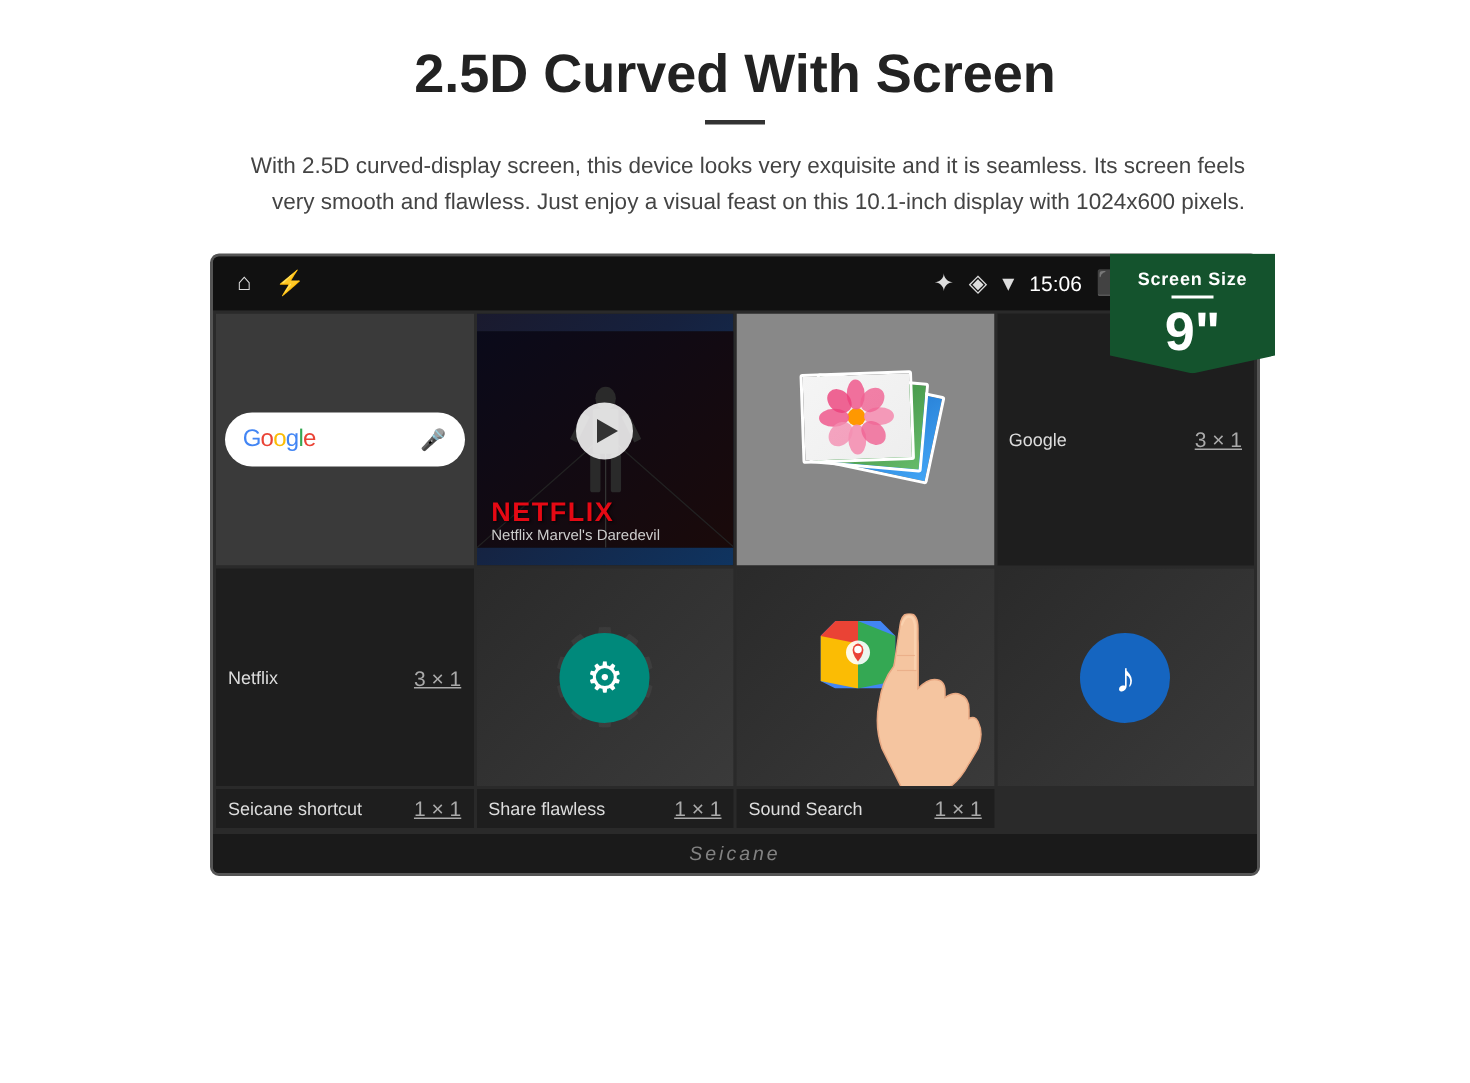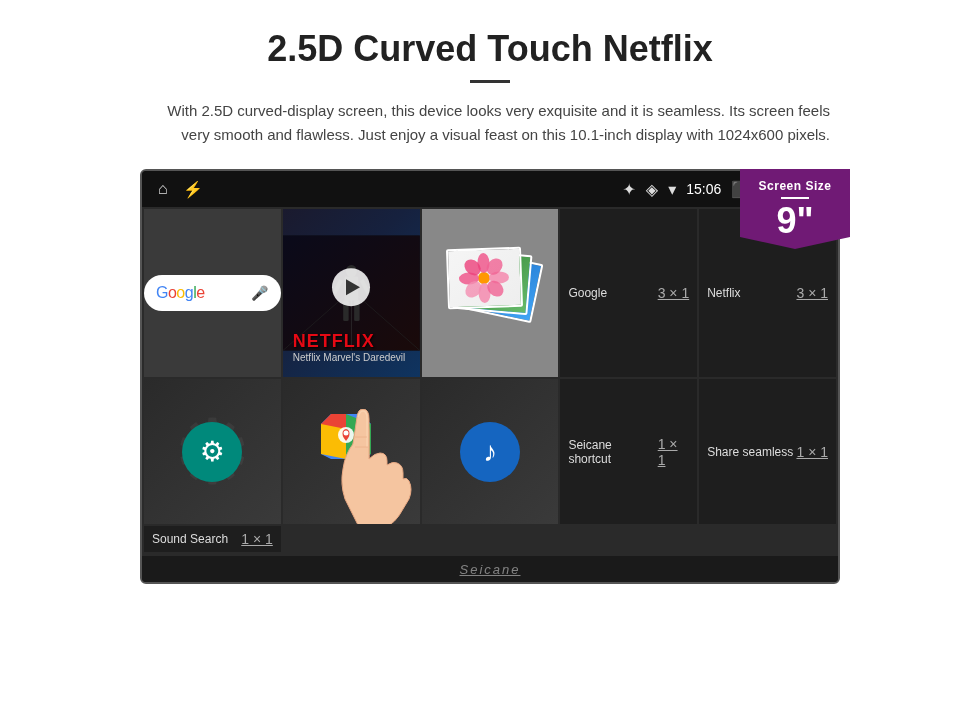--- a/index.html
+++ b/index.html
@@ -45,21 +45,21 @@
       position: relative;
       width: 700px;
       margin: 0 auto;
     }
 
     
     .screen-size-badge {
       position: absolute;
       top: 0px;
       right: -10px;
-      background: #701a75;
+      background: #14532d;
       color: white;
       width: 110px;
       padding: 10px 12px;
       text-align: center;
       z-index: 10;
       clip-path: polygon(0 0, 100% 0, 100% 85%, 50% 100%, 0 85%);
     }
 
     .badge-label {
       font-size: 12px;
@@ -119,21 +119,21 @@
 
     .time-display {
       font-size: 14px;
       color: white;
       font-weight: normal;
     }
 
     
     .app-grid {
       display: grid;
-      grid-template-columns: 1fr 1fr 1fr 1fr 1fr;
+      grid-template-columns: 1fr 1fr 1fr 1fr;
       grid-template-rows: auto auto auto auto;
       gap: 2px;
       background: #2a2a2a;
       padding: 2px;
     }
 
     .app-cell {
       position: relative;
       background: #2c2c2c;
       overflow: hidden;
@@ -395,28 +395,27 @@
     .watermark {
       position: absolute;
       bottom: 6px;
       left: 50%;
       transform: translateX(-50%);
       font-size: 13px;
       color: rgba(200,200,200,0.6);
       letter-spacing: 2px;
       font-style: italic;
       z-index: 20;
-      text-decoration: underline;
     }
   </style>
 </head>
 <body>
 
 <div class="page-wrapper">
-  <h1 class="main-title">2.5D Curved Touch Netflix</h1>
+  <h1 class="main-title">2.5D Curved With Screen</h1>
 
   <div class="title-divider"></div>
 
   <p class="description">With 2.5D curved-display screen, this device looks very exquisite and it is seamless. Its screen feels very smooth and flawless. Just enjoy a visual feast on this 10.1-inch display with 1024x600 pixels.</p>
 
   <div class="device-container">
 
     <div class="screen-size-badge">
       <div class="badge-label">Screen Size</div>
       <div class="badge-divider"></div>
@@ -577,21 +576,21 @@
             </div>
           </div>
         </div>
 
         <div class="app-label-row">
           <span class="app-name">Seicane shortcut</span>
           <span class="app-grid-size">1 × 1</span>
         </div>
 
         <div class="app-label-row">
-          <span class="app-name">Share seamless</span>
+          <span class="app-name">Share flawless</span>
           <span class="app-grid-size">1 × 1</span>
         </div>
 
         <div class="app-label-row">
           <span class="app-name">Sound Search</span>
           <span class="app-grid-size">1 × 1</span>
         </div>
 
       </div>
 

